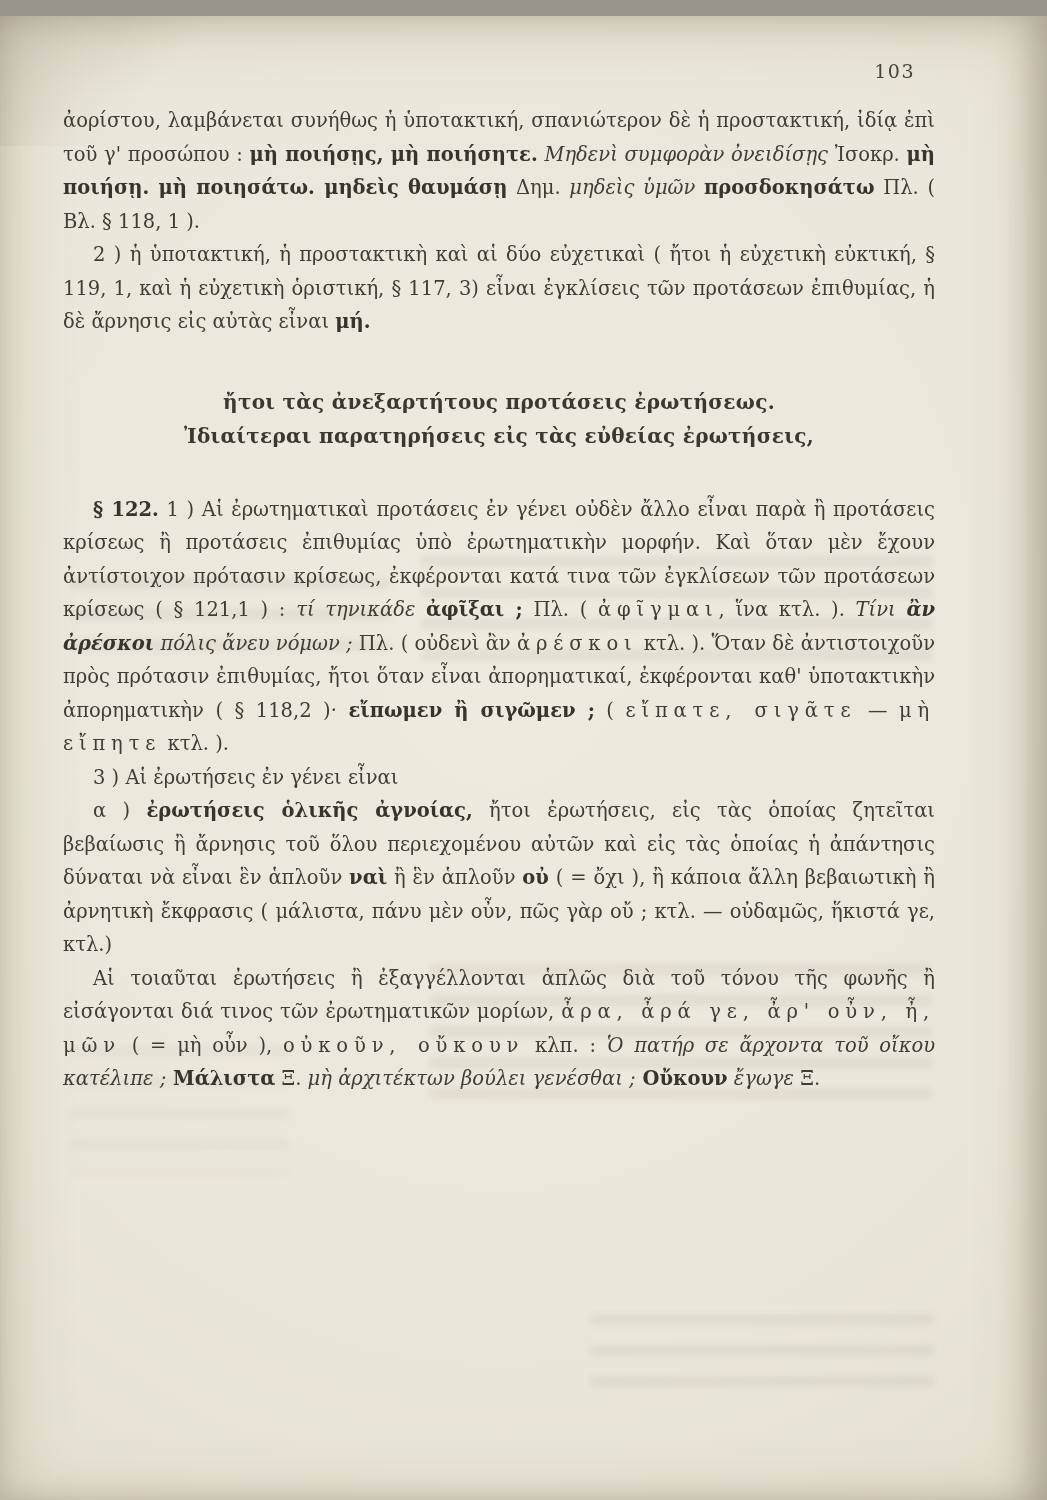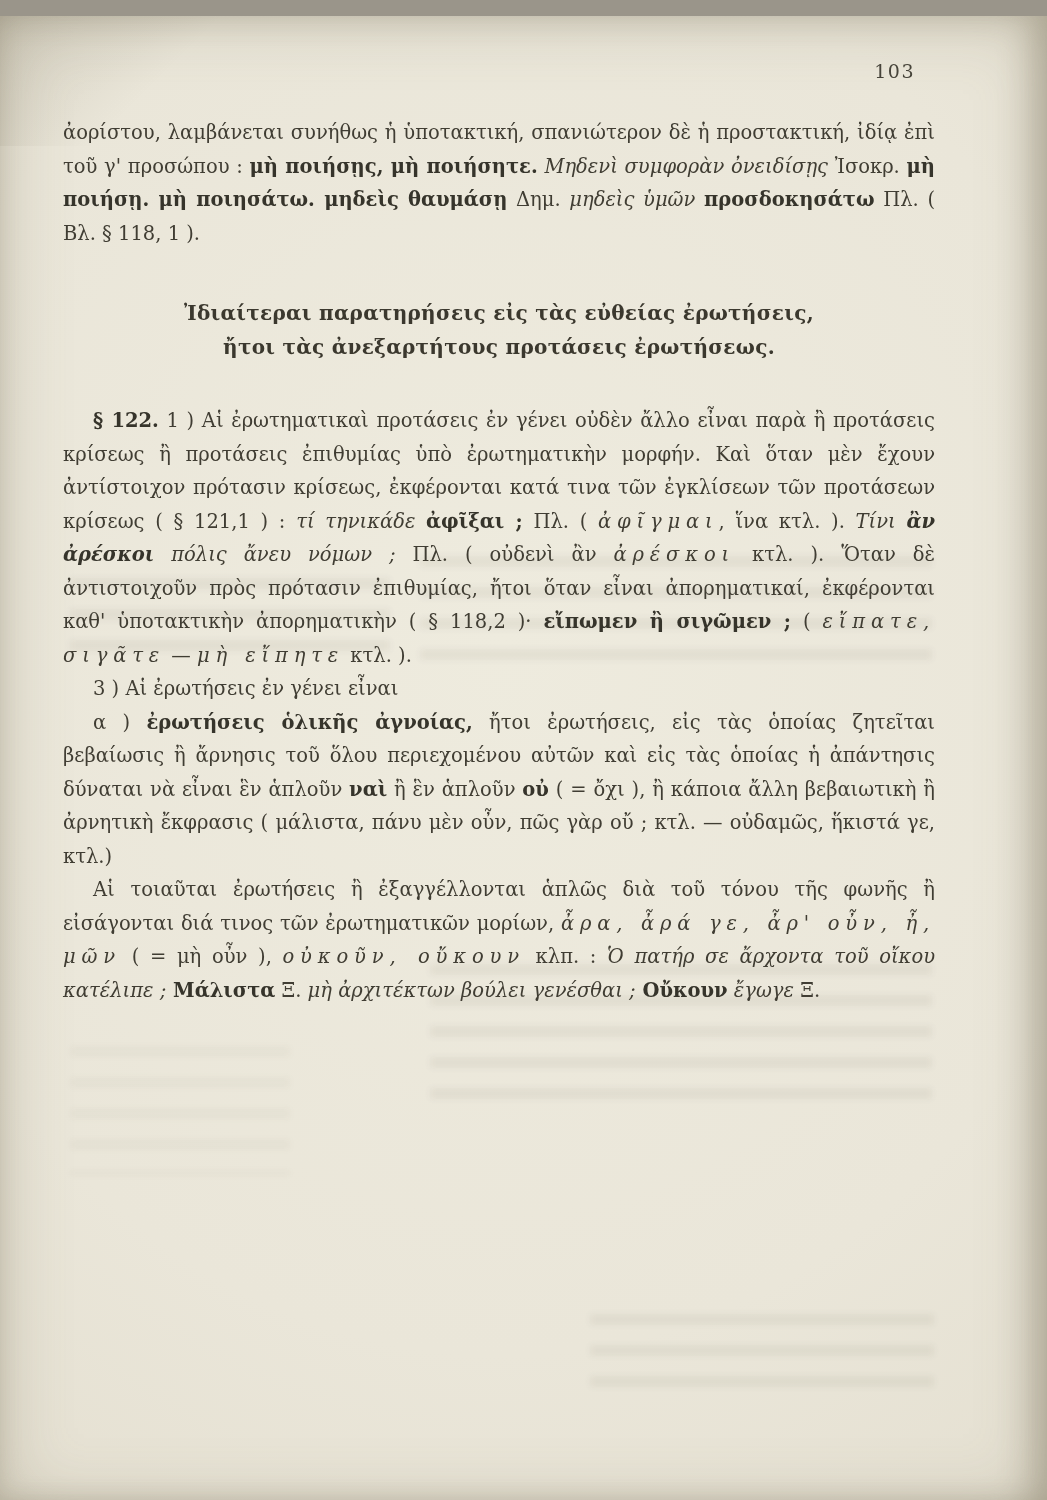--- a/index.html
+++ b/index.html
@@ -31,21 +31,21 @@
     top: 44px;
     right: 132px;
     font-size: 19px;
     letter-spacing: 1.5px;
     color: #47443a;
   }
 
   .text-block {
     position: absolute;
     left: 63px;
-    top: 100px;
+    top: 88px;
     width: 872px;
     font-size: 19.5px;
     line-height: 33.5px;
     text-align: justify;
   }
 
   .text-block p { margin: 0; }
   .indent { text-indent: 30px; }
 
   .para-continuation { margin-bottom: 14px; }
@@ -59,21 +59,21 @@
     font-size: 20px;
     line-height: 34px;
     letter-spacing: .3px;
     margin: 46px 0 40px;
     color: #3b382e;
   }
 
   .seg-b  { font-weight: bold; color: #36342b; }
   .seg-i  { font-style: italic; }
   .seg-bi { font-weight: bold; font-style: italic; color: #36342b; }
-  .seg-sp { letter-spacing: .30em; font-style: italic; }
+  .seg-sp { letter-spacing: .30em; }
   .seg-bsp{ font-weight: bold; letter-spacing: .22em; color: #36342b; }
 
   
   .bleed {
     position: absolute;
     pointer-events: none;
     background: repeating-linear-gradient(180deg,
       rgba(112,106,86,.10) 0px, rgba(112,106,86,.10) 11px,
       rgba(0,0,0,0) 11px, rgba(0,0,0,0) 31px);
     filter: blur(3px);
@@ -99,24 +99,25 @@
   <div class="bleed bleed-5"></div>
 
   <div class="page-number">103</div>
 
   <div class="text-block">
 
     <p class="para-continuation"><span>ἀορίστου, λαμβάνεται συνήθως ἡ ὑποτακτική, σπανιώτερον δὲ ἡ προστακτική, ἰδίᾳ ἐπὶ τοῦ γ' προσώπου : </span><span class="seg-b">μὴ ποιήσῃς, μὴ ποιήσητε.</span><span class="seg-i"> Μηδενὶ συμφορὰν ὀνειδίσῃς</span><span> Ἰσοκρ. </span><span class="seg-b">μὴ ποιήσῃ. μὴ ποιησάτω. μηδεὶς θαυμάσῃ</span><span> Δημ. </span><span class="seg-i">μηδεὶς ὑμῶν </span><span class="seg-b">προσδοκησάτω</span><span> Πλ. ( Βλ. § 118, 1 ).</span></p>
 
 
 
+    <p class="indent"><span>2 ) ἡ ὑποτακτική, ἡ προστακτικὴ καὶ αἱ δύο εὐχετικαὶ ( ἤτοι ἡ εὐχετικὴ εὐκτική, § 119, 1, καὶ ἡ εὐχετικὴ ὁριστική, § 117, 3) εἶναι ἐγκλίσεις τῶν προτάσεων ἐπιθυμίας, ἡ δὲ ἄρνησις εἰς αὐτὰς εἶναι </span><span class="seg-b">μή.</span></p>
 
     <div class="center-heading">
+      <div>ἤτοι τὰς ἀνεξαρτήτους προτάσεις ἐρωτήσεως.</div>
       <div>Ἰδιαίτεραι παρατηρήσεις εἰς τὰς εὐθείας ἐρωτήσεις,</div>
-      <div>ἤτοι τὰς ἀνεξαρτήτους προτάσεις ἐρωτήσεως.</div>
     </div>
 
     <p class="indent"><span class="seg-b">§ 122.</span><span> 1 ) Αἱ ἐρωτηματικαὶ προτάσεις ἐν γένει οὐδὲν ἄλλο εἶναι παρὰ ἢ προτάσεις κρίσεως ἢ προτάσεις ἐπιθυμίας ὑπὸ ἐρωτηματικὴν μορφήν. Καὶ ὅταν μὲν ἔχουν ἀντίστοιχον πρότασιν κρίσεως, ἐκφέρονται κατά τινα τῶν ἐγκλίσεων τῶν προτάσεων κρίσεως ( § 121,1 ) : </span><span class="seg-i">τί τηνικάδε </span><span class="seg-b">ἀφῖξαι ;</span><span> Πλ. ( </span><span class="seg-sp">ἀφῖγμαι</span><span>, ἵνα κτλ. ). </span><span class="seg-i">Τίνι </span><span class="seg-bi">ἂν ἀρέσκοι</span><span class="seg-i"> πόλις ἄνευ νόμων ;</span><span> Πλ. ( οὐδενὶ ἂν </span><span class="seg-sp">ἀρέσκοι</span><span> κτλ. ). Ὅταν δὲ ἀντιστοιχοῦν πρὸς πρότασιν ἐπιθυμίας, ἤτοι ὅταν εἶναι ἀπορηματικαί, ἐκφέρονται καθ' ὑποτακτικὴν ἀπορηματικὴν ( § 118,2 )· </span><span class="seg-b">εἴπωμεν ἢ σιγῶμεν ;</span><span> ( </span><span class="seg-sp">εἴπατε, σιγᾶτε</span><span> — </span><span class="seg-sp">μὴ εἴπητε</span><span> κτλ. ).</span></p>
 
     <p class="indent para-item2-intro"><span>3 ) Αἱ ἐρωτήσεις ἐν γένει εἶναι</span></p>
 
     <p class="indent"><span>α ) </span><span class="seg-b">ἐρωτήσεις ὁλικῆς ἀγνοίας,</span><span> ἤτοι ἐρωτήσεις, εἰς τὰς ὁποίας ζητεῖται βεβαίωσις ἢ ἄρνησις τοῦ ὅλου περιεχομένου αὐτῶν καὶ εἰς τὰς ὁποίας ἡ ἀπάντησις δύναται νὰ εἶναι ἓν ἁπλοῦν </span><span class="seg-b">ναὶ</span><span> ἢ ἓν ἁπλοῦν </span><span class="seg-b">οὐ</span><span> ( = ὄχι ), ἢ κάποια ἄλλη βεβαιωτικὴ ἢ ἀρνητικὴ ἔκφρασις ( μάλιστα, πάνυ μὲν οὖν, πῶς γὰρ οὔ ; κτλ. — οὐδαμῶς, ἥκιστά γε, κτλ.)</span></p>
 
     <p class="indent para-particles"><span>Αἱ τοιαῦται ἐρωτήσεις ἢ ἐξαγγέλλονται ἁπλῶς διὰ τοῦ τόνου τῆς φωνῆς ἢ εἰσάγονται διά τινος τῶν ἐρωτηματικῶν μορίων, </span><span class="seg-sp">ἆρα, ἆρά γε, ἆρ' οὖν, ἦ, μῶν</span><span> ( = μὴ οὖν ), </span><span class="seg-sp">οὐκοῦν, οὔκουν</span><span> κλπ. : </span><span class="seg-i">Ὁ πατήρ σε ἄρχοντα τοῦ οἴκου κατέλιπε ;</span><span class="seg-b"> Μάλιστα</span><span> Ξ. </span><span class="seg-i">μὴ ἀρχιτέκτων βούλει γενέσθαι ;</span><span class="seg-b"> Οὔκουν</span><span class="seg-i"> ἔγωγε</span><span> Ξ.</span></p>
 

